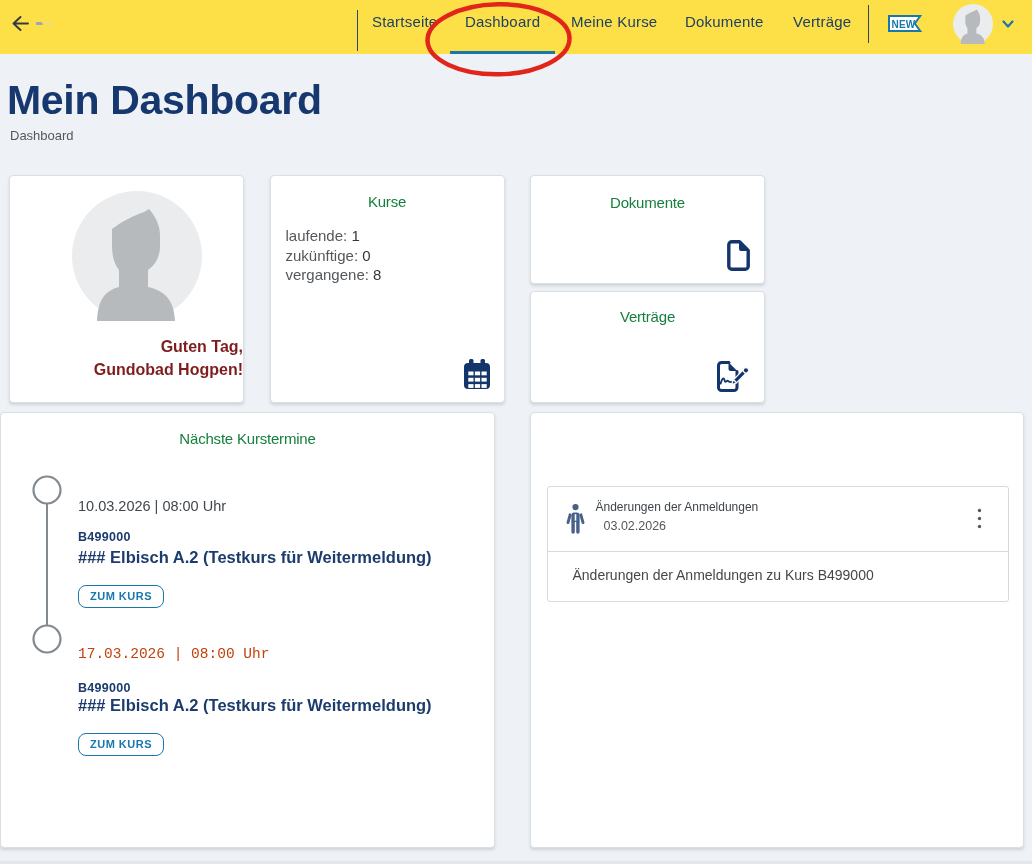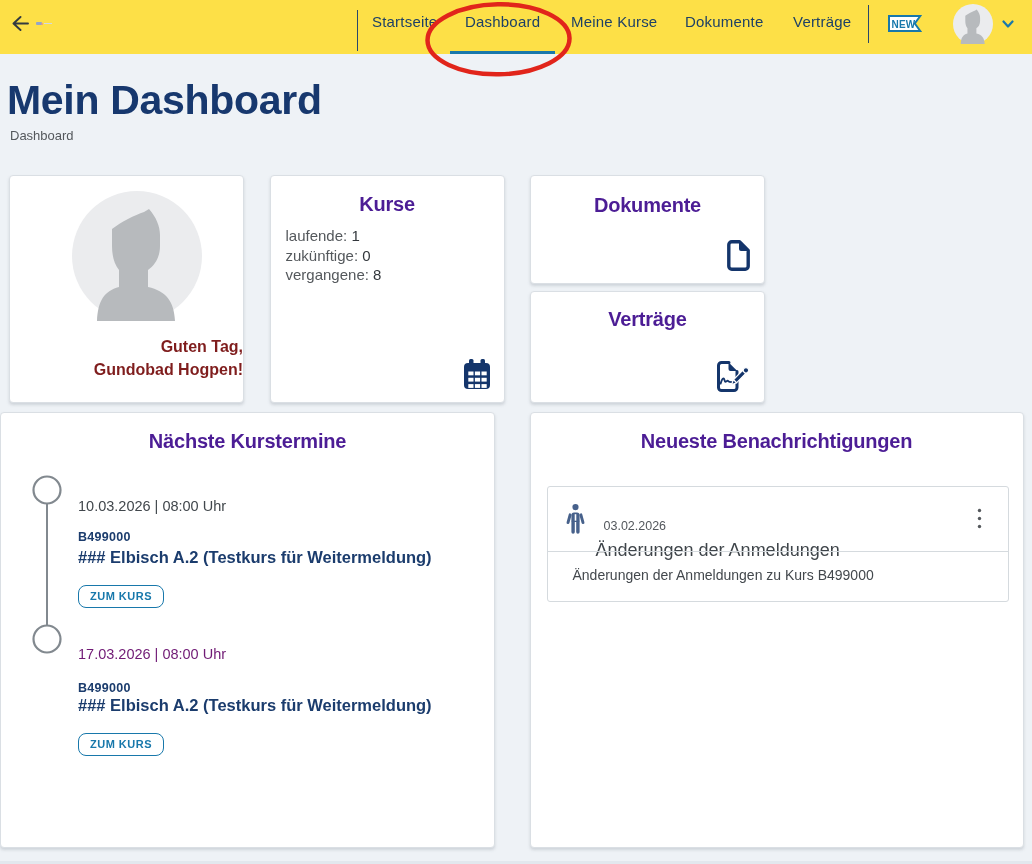--- a/index.html
+++ b/index.html
@@ -3,21 +3,21 @@
 <meta charset="utf-8">
 <style>
   * { margin:0; padding:0; box-sizing:border-box; }
   html,body { width:1032px; height:864px; overflow:hidden; }
   body { font-family:"Liberation Sans", sans-serif; background:#eef2f6; position:relative; }
   #page { position:absolute; left:0; top:0; width:1032px; height:864px; }
   .hdr { position:absolute; left:0; top:0; width:1032px; height:54px; background:#fde047; }
   .nav-item { position:absolute; top:13px; font-size:15px; color:#1d4066; letter-spacing:0.2px; }
   .vdiv { position:absolute; width:1px; background:#29476b; }
   .card { position:absolute; background:#fff; border:1px solid #dadfe4; border-radius:4px; box-shadow:0 2px 3px rgba(115,125,135,.25); }
-  .ctitle { position:absolute; width:100%; text-align:center; font-size:20px; color:#4c1d95; font-weight:bold; letter-spacing:-0.2px; }
+  .ctitle { position:absolute; width:100%; text-align:center; font-size:15px; color:#15803d; font-weight:normal; letter-spacing:-0.2px; }
 </style>
 </head>
 <body>
 <div id="page">
 
   <div class="hdr">
     <svg style="position:absolute;left:12px;top:16px" width="17" height="15" viewBox="0 0 17 15">
       <path d="M8.5,1 L1.5,7.5 L8.5,14 M2,7.5 H16" stroke="#333a40" stroke-width="1.9" fill="none" stroke-linecap="round" stroke-linejoin="round"></path>
     </svg>
     <div style="position:absolute;left:36px;top:21px;width:16px;height:5px;">
@@ -114,41 +114,40 @@
       <line x1="15" y1="28" x2="15" y2="150" stroke="#82898f" stroke-width="2"></line>
       <circle cx="15" cy="15" r="13.5" fill="#fff" stroke="#82898f" stroke-width="2.2"></circle>
       <circle cx="15" cy="164" r="13.5" fill="#fff" stroke="#82898f" stroke-width="2.2"></circle>
     </svg>
 
     <div style="position:absolute;left:77px;top:85px;font-size:14.5px;color:#41474c;">10.03.2026 | 08:00 Uhr</div>
     <div style="position:absolute;left:77px;top:117px;font-size:12.5px;font-weight:bold;color:#1b3c6d;letter-spacing:0.3px;">B499000</div>
     <div style="position:absolute;left:77px;top:135px;font-size:16.5px;font-weight:bold;color:#1b3c6d;">### Elbisch A.2 (Testkurs für Weitermeldung)</div>
     <div style="position:absolute;left:77px;top:172px;width:86px;height:23px;border:1.5px solid #1878ab;border-radius:8px;color:#1878ab;font-size:11px;font-weight:bold;letter-spacing:0.5px;text-align:center;line-height:21px;">ZUM KURS</div>
 
-    <div style="position:absolute;left:77px;top:233px;font-size:14.5px;color:#701a75;">17.03.2026 | 08:00 Uhr</div>
+    <div style="position:absolute;left:77px;top:233px;font-size:14.5px;color:#c2410c;font-family:Liberation Mono, monospace;">17.03.2026 | 08:00 Uhr</div>
     <div style="position:absolute;left:77px;top:268px;font-size:12.5px;font-weight:bold;color:#1b3c6d;letter-spacing:0.3px;">B499000</div>
     <div style="position:absolute;left:77px;top:283px;font-size:16.5px;font-weight:bold;color:#1b3c6d;">### Elbisch A.2 (Testkurs für Weitermeldung)</div>
     <div style="position:absolute;left:77px;top:320px;width:86px;height:23px;border:1.5px solid #1878ab;border-radius:8px;color:#1878ab;font-size:11px;font-weight:bold;letter-spacing:0.5px;text-align:center;line-height:21px;">ZUM KURS</div>
   </div>
 
   <div class="card" style="left:529.5px;top:412px;width:494px;height:436px;">
-    <div class="ctitle" style="top:17px;">Neueste Benachrichtigungen</div>
     <div style="position:absolute;left:16px;top:73px;width:462px;height:116px;border:1px solid #d5dade;border-radius:3px;">
       <svg style="position:absolute;left:18px;top:17px" width="19" height="31" viewBox="0 0 19 31">
         <circle cx="9.5" cy="3.1" r="3.1" fill="#47618b"></circle>
         <g fill="#47618b">
           <rect x="5.4" y="8.6" width="8.2" height="9.4" rx="2.6"></rect>
           <rect x="1.6" y="9.2" width="2.9" height="11" rx="1.45" transform="rotate(15 3.05 14.7)"></rect>
           <rect x="14.5" y="9.2" width="2.9" height="11" rx="1.45" transform="rotate(-15 15.95 14.7)"></rect>
           <rect x="5.4" y="15.5" width="3.4" height="14.2" rx="1.7"></rect>
           <rect x="10.2" y="15.5" width="3.4" height="14.2" rx="1.7"></rect>
         </g>
         <rect x="8.7" y="10.2" width="1.6" height="6.5" fill="#fff"></rect>
       </svg>
-      <div style="position:absolute;left:48px;top:13px;font-size:18px;color:#3f454a;margin-top:40px;">Änderungen der Anmeldungen</div>
+      <div style="position:absolute;left:48px;top:13px;font-size:12px;color:#3f454a;">Änderungen der Anmeldungen</div>
       <div style="position:absolute;left:48px;top:32px;font-size:12.5px;color:#53575c;margin-left:8px;">03.02.2026</div>
       <svg style="position:absolute;right:26px;top:21px" width="5" height="22" viewBox="0 0 5 22">
         <circle cx="2.5" cy="2.5" r="1.7" fill="#54585c"></circle>
         <circle cx="2.5" cy="10.5" r="1.7" fill="#54585c"></circle>
         <circle cx="2.5" cy="18.5" r="1.7" fill="#54585c"></circle>
       </svg>
       <div style="position:absolute;left:0;top:64px;width:100%;height:1px;background:#d5dade;"></div>
       <div style="position:absolute;left:17px;top:80px;font-size:14px;color:#43484d;margin-left:8px;">Änderungen der Anmeldungen zu Kurs B499000</div>
     </div>
   </div>

